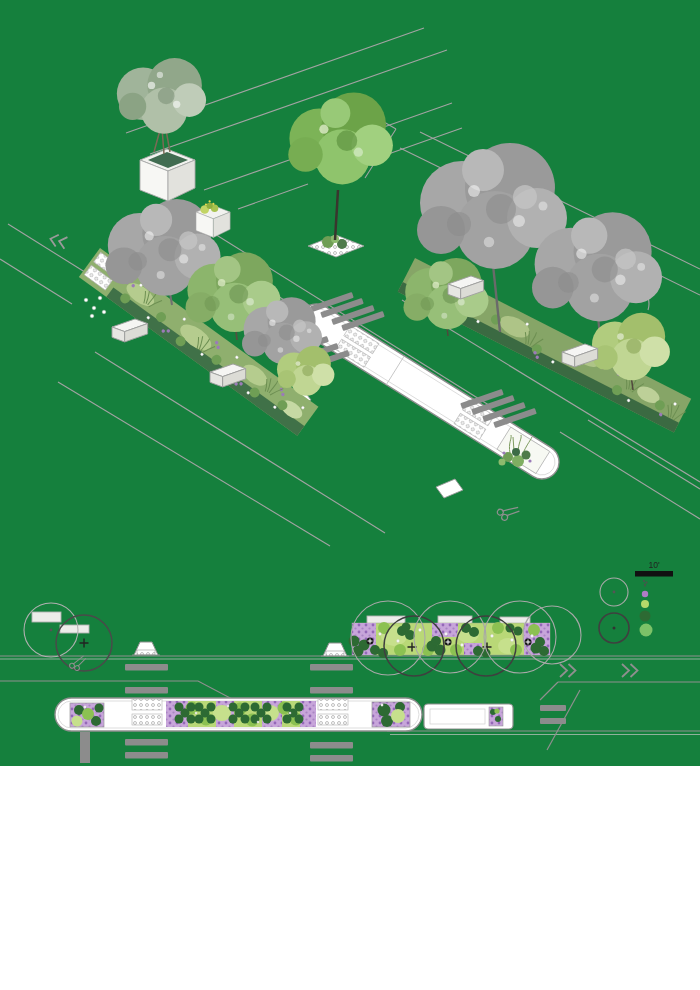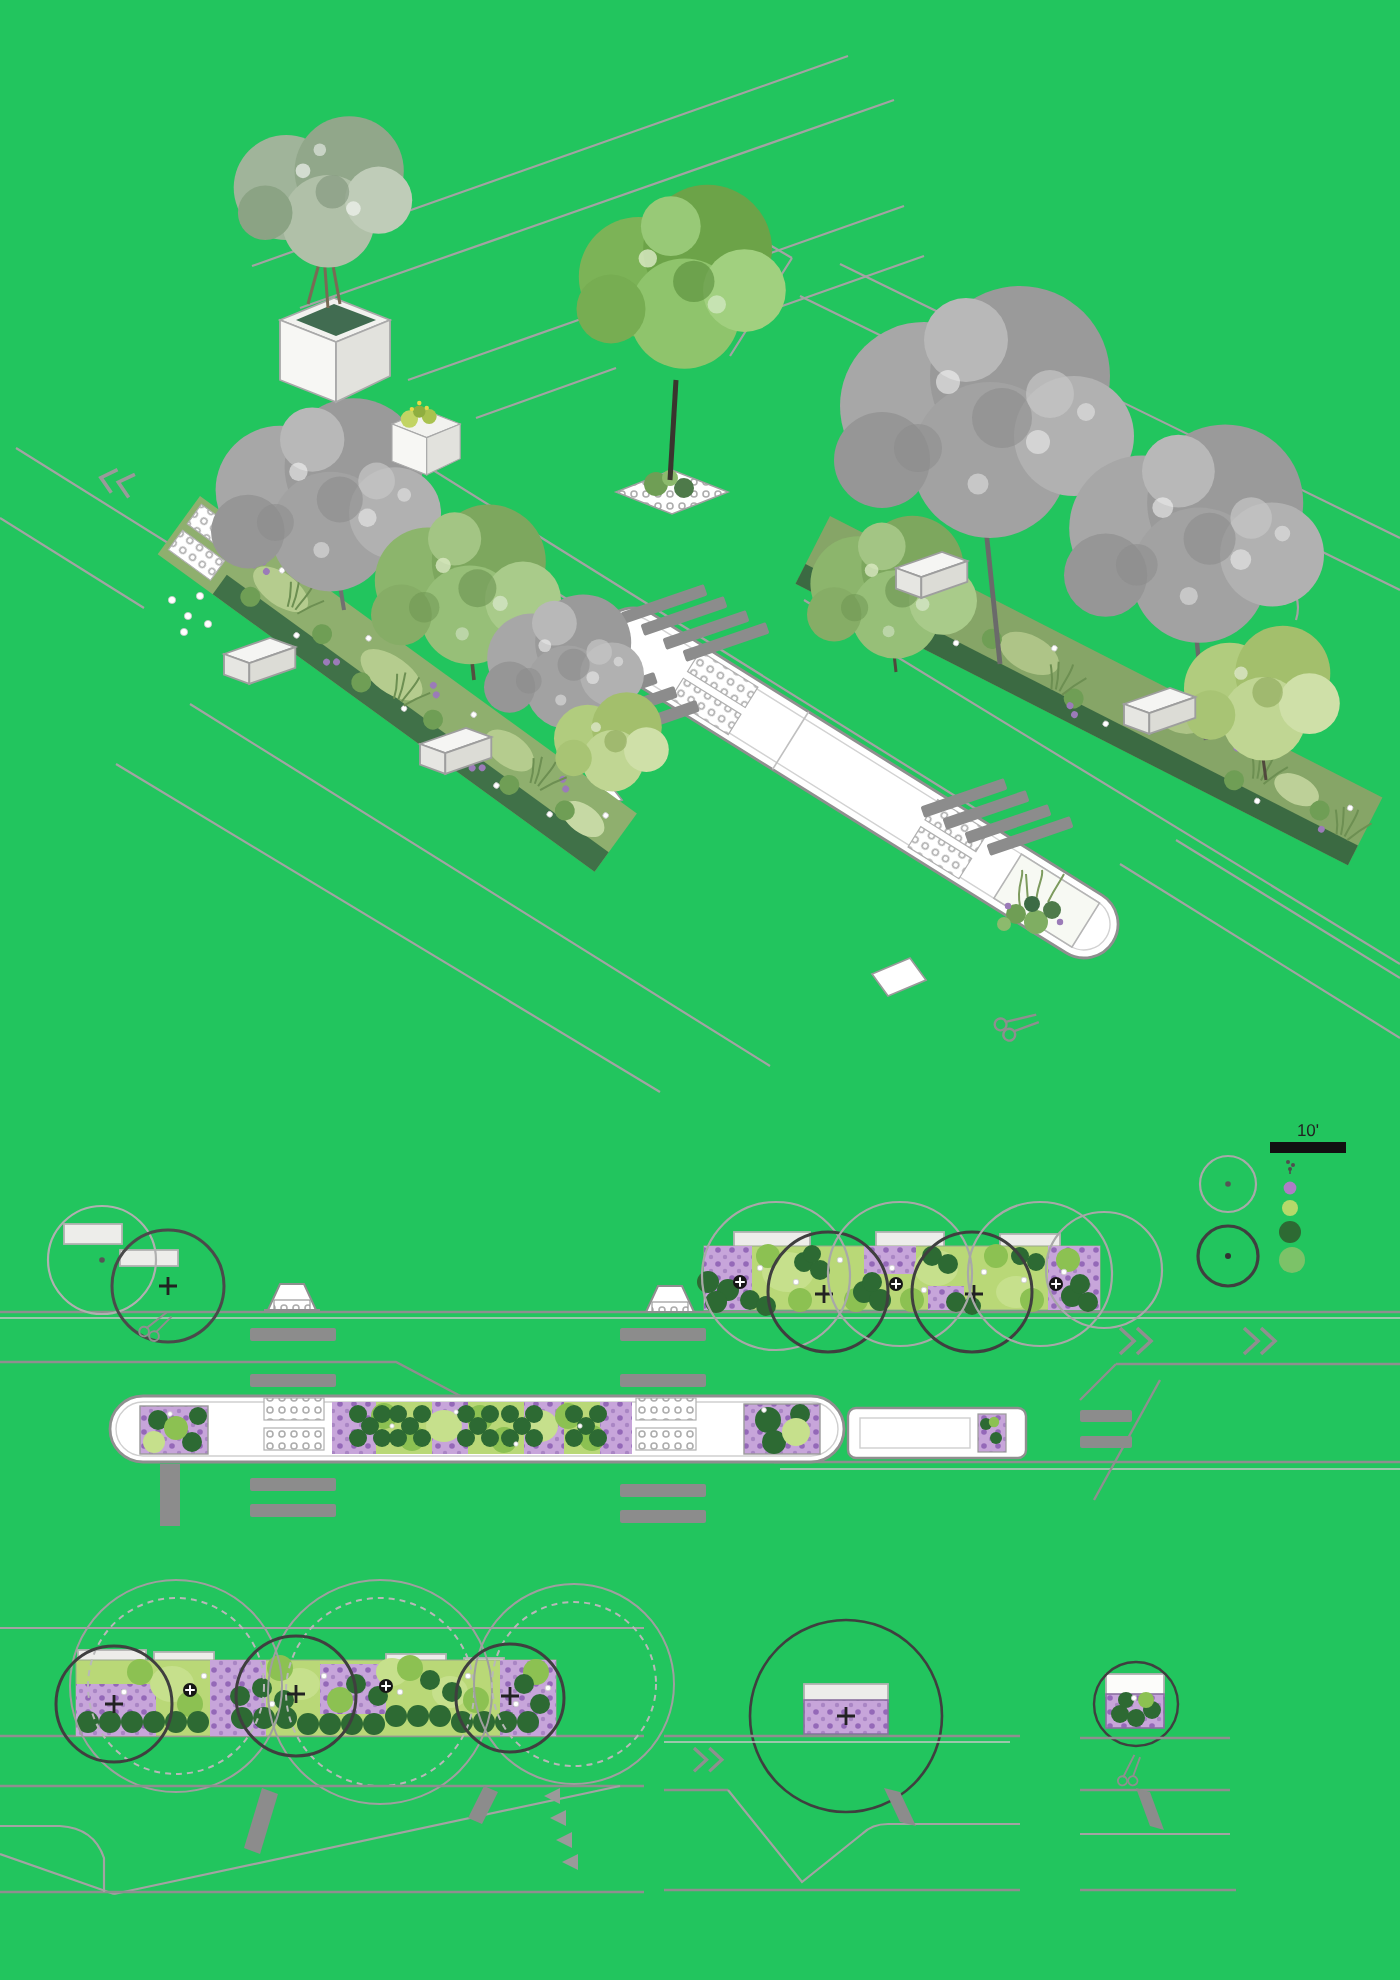--- a/index.html
+++ b/index.html
@@ -1,16 +1,16 @@
 <!DOCTYPE html>
 <html style="--purple-base: #c7a5da; --purple-dot: #9468b8; --green-light: #b9d877; --green-mid: #8cc152; --green-dark: #2d6a33; --green-pale: #c6e08c; --line-gray: #8f8f8f; --bar-gray: #8c8c8c; --bench-fill: #ededea; --bench-stroke: #b2b2b2;"><head>
 <meta charset="utf-8">
 <style>
   html,body{margin:0;padding:0;background:#ffffff;}
-  .sheet{position:relative;width:700px;height:990px;background:#22c55e;overflow:hidden;
+  .sheet{position:relative;width:700px;height:766px;background:#15803d;overflow:hidden;
          font-family:"Liberation Sans", sans-serif;}
   svg{display:block;}
   text{font-family:"Liberation Sans", sans-serif;}
   .thinline{stroke:#a3a3a3;stroke-width:1.1;fill:none;}
   .roadline{stroke:#8f8f8f;stroke-width:1.2;fill:none;}
   .faintline{stroke:#c6c6c6;stroke-width:.7;fill:none;}
   .bar{fill:var(--bar-gray,#8c8c8c);}
   .bench{fill:var(--bench-fill,#ededea);stroke:var(--bench-stroke,#b2b2b2);stroke-width:.9;}
   .cluster{fill:var(--green-dark,#2d6a33);}
   .midgreen{fill:var(--green-mid,#8cc152);}

